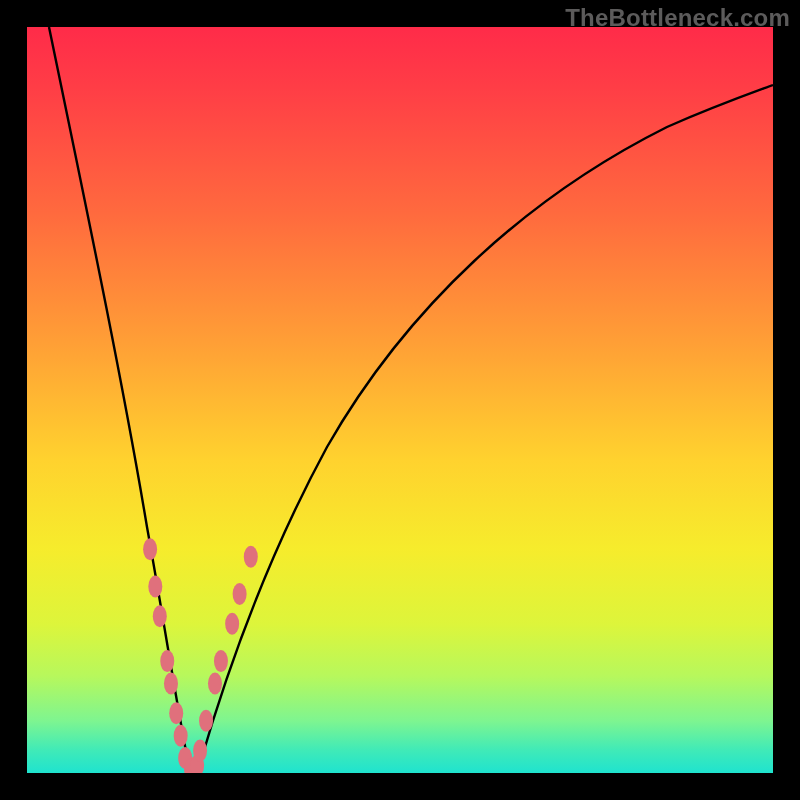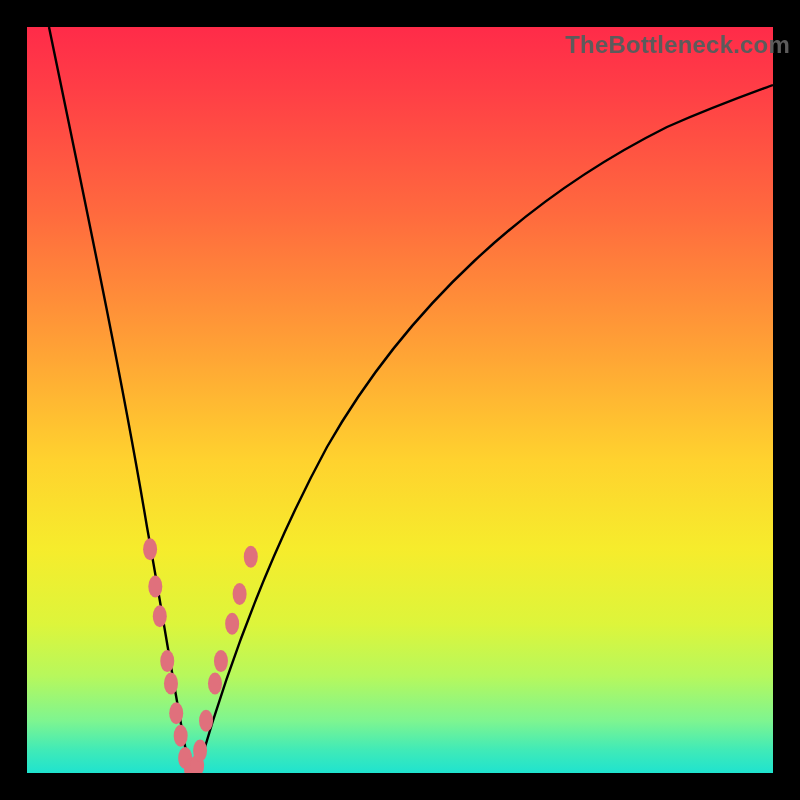--- a/index.html
+++ b/index.html
@@ -32,21 +32,20 @@
   }
   .watermark {
     position: absolute;
     top: 4px;
     right: 10px;
     font-family: Arial, Helvetica, sans-serif;
     font-size: 24px;
     font-weight: 600;
     color: #5c5b5b;
     letter-spacing: 0.2px;
-    margin-top: 27px;
   }
   svg.curve {
     position: absolute;
     left: 0;
     top: 0;
     width: 746px;
     height: 746px;
   }
   .bead {
     fill: #e0707c;

